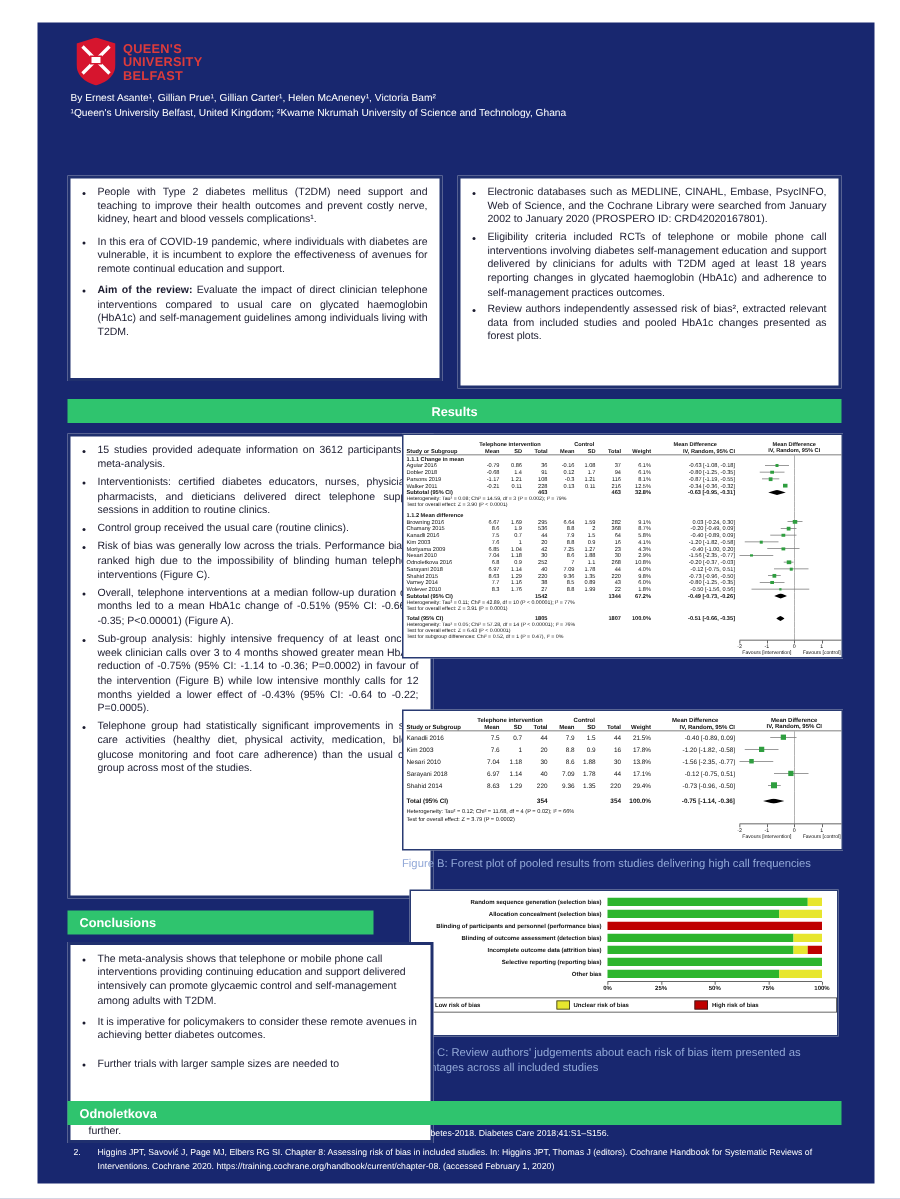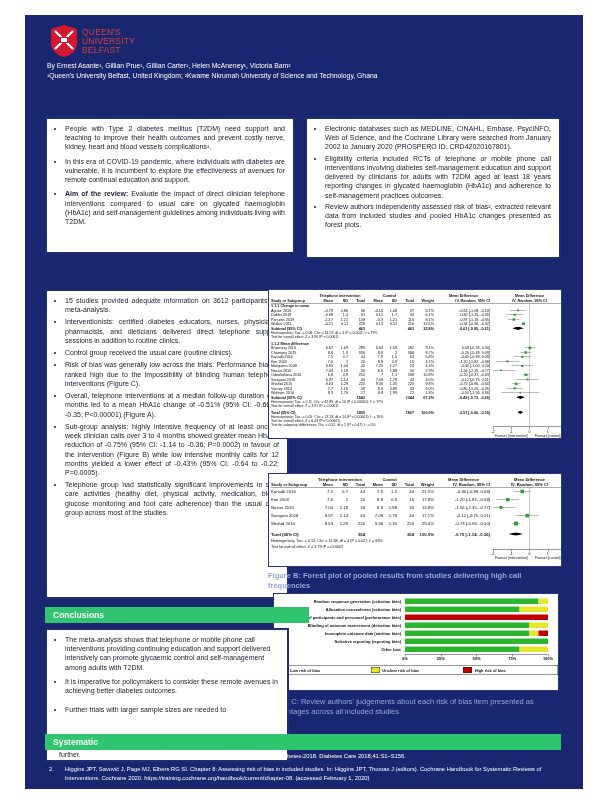--- a/index.html
+++ b/index.html
@@ -2,21 +2,21 @@
 <html><head>
 <meta charset="utf-8">
 <style>
   html,body{margin:0;padding:0;background:#fff;}
   .canvas{position:relative;width:600px;height:799px;background:#fff;overflow:hidden;
           font-family:"Liberation Sans",sans-serif;}
   .poster{position:absolute;left:25px;top:15px;width:558px;height:774px;background:#18276f;}
 
   
   .logo{position:absolute;left:26px;top:10px;display:flex;align-items:center;gap:5px;}
-  .logo-text div{color:#dd3b3b;font-weight:normal;font-size:8.5px;line-height:9px;letter-spacing:.2px;}
+  .logo-text div{color:#dd3b3b;font-weight:bold;font-size:8.5px;line-height:9px;letter-spacing:.2px;}
   .title{position:absolute;left:92px;top:7px;width:430px;color:#fff;font-weight:bold;
          font-size:10px;line-height:1.35;text-align:center;}
   .authors{position:absolute;left:22px;top:47px;color:#fff;font-size:6.8px;}
   .affils{position:absolute;left:22px;top:57px;color:#fff;font-size:6.8px;}
 
   
   .bar{position:absolute;background:#2fc46e;color:#fff;font-weight:bold;font-size:8.5px;
        line-height:16px;height:16px;padding-left:8px;box-sizing:border-box;}
   .bar.center{text-align:center;padding-left:0;}
   .box{position:absolute;background:#fff;border:2px solid #20306e;box-sizing:border-box;
@@ -25,39 +25,39 @@
   .box li{font-size:7px;line-height:1.32;margin-bottom:5px;text-align:justify;}
   .box.ragged li{text-align:left;}
   .intro-bar{left:20px;top:81px;width:250px;}
   .intro-box{left:20px;top:102px;width:250px;height:137px;}
   .methods-bar{left:280px;top:81px;width:256px;}
   .methods-box{left:280px;top:102px;width:256px;height:142px;}
   .methods-box li{margin-bottom:2px;}
   .results-bar{left:20px;top:251px;width:516px;}
   .results-box{left:20px;top:274px;width:244px;height:310px;}
   .results-box li{margin-bottom:3px;}
-  .concl-bar{left:20px;top:592px;width:264px;}
+  .concl-bar{left:20px;top:592px;width:204px;}
   .concl-box{left:20px;top:613px;width:244px;height:134px;z-index:1;}
   .concl-box li:nth-child(3){margin-top:10px;}
   .refs-bar{left:20px;top:719px;width:516px;z-index:5;}
   .further{position:absolute;left:34px;top:736px;font-size:7px;color:#1b1b2f;z-index:6;}
   .ref1-frag{position:absolute;left:262px;top:738px;color:#fff;font-size:5.8px;z-index:6;}
   .ref2{position:absolute;left:24px;top:750px;width:508px;display:flex;color:#fff;
         font-size:5.8px;line-height:1.5;z-index:6;}
   .ref2 .num{width:16px;flex:none;}
 
   
   .panel{position:absolute;background:#fff;border:1px solid #293a72;box-sizing:border-box;
          overflow:hidden;padding:3px 2px;}
   .figA-box{left:243px;top:274px;width:294px;height:150px;}
   .figB-box{left:243px;top:458px;width:294px;height:94px;}
   .figC-box{left:248px;top:578px;width:286px;height:98px;}
   .caption{position:absolute;color:#93a9d8;font-size:7.5px;line-height:1.35;width:294px;}
   .capA{left:243px;top:428px;}
-  .capB{left:243px;top:556px;font-weight:bold;}
+  .capB{left:243px;top:556px;}
   .capC{left:243px;top:682px;width:290px;}
 
   
   .fwrap{transform:scale(.5);transform-origin:0 0;width:590px;color:#111;
          font-size:7.5px;font-family:"Liberation Sans",sans-serif;}
   .f-row{display:flex;height:9px;align-items:center;}
   .roomy .f-row{height:16px;font-size:8.5px;}
   .f-row.bold{font-weight:bold;}
   .f-h1,.f-h2{font-weight:bold;height:10px;}
   .roomy .f-h1,.roomy .f-h2{height:10px;font-size:8px;}
@@ -134,20 +134,21 @@
     </div>
 
     <div class="box methods-box">
       <ul>
         <li><span>Electronic databases such as MEDLINE, CINAHL, Embase, PsycINFO, Web of Science, and the Cochrane Library were searched from January 2002 to January 2020 (PROSPERO ID: CRD42020167801).</span></li>
         <li><span>Eligibility criteria included RCTs of telephone or mobile phone call interventions involving diabetes self-management education and support delivered by clinicians for adults with T2DM aged at least 18 years reporting changes in glycated haemoglobin (HbA1c) and adherence to self-management practices outcomes.</span></li>
         <li><span>Review authors independently assessed risk of bias², extracted relevant data from included studies and pooled HbA1c changes presented as forest plots.</span></li>
       </ul>
     </div>
 
+    <div class="bar center results-bar">Results</div>
     <div class="box results-box">
       <ul>
         <li><span>15 studies provided adequate information on 3612 participants for meta-analysis.</span></li>
         <li><span>Interventionists: certified diabetes educators, nurses, physicians, pharmacists, and dieticians delivered direct telephone support sessions in addition to routine clinics.</span></li>
         <li><span>Control group received the usual care (routine clinics).</span></li>
         <li><span>Risk of bias was generally low across the trials. Performance bias is ranked high due to the impossibility of blinding human telephone interventions (Figure C).</span></li>
         <li><span>Overall, telephone interventions at a median follow-up duration of 9 months led to a mean HbA1c change of -0.51% (95% CI: -0.66 to -0.35; P&lt;0.00001) (Figure A).</span></li>
         <li><span>Sub-group analysis: highly intensive frequency of at least once a week clinician calls over 3 to 4 months showed greater mean HbA1c reduction of -0.75% (95% CI: -1.14 to -0.36; P=0.0002) in favour of the intervention (Figure B) while low intensive monthly calls for 12 months yielded a lower effect of -0.43% (95% CI: -0.64 to -0.22; P=0.0005).</span></li>
         <li><span>Telephone group had statistically significant improvements in self-care activities (healthy diet, physical activity, medication, blood glucose monitoring and foot care adherence) than the usual care group across most of the studies.</span></li>
       </ul>
@@ -751,21 +752,21 @@
 
     <div class="bar concl-bar">Conclusions</div>
     <div class="box ragged concl-box">
       <ul>
         <li><span>The meta-analysis shows that telephone or mobile phone call interventions providing continuing education and support delivered intensively can promote glycaemic control and self-management among adults with T2DM.</span></li>
         <li><span>It is imperative for policymakers to consider these remote avenues in achieving better diabetes outcomes.</span></li>
         <li><span>Further trials with larger sample sizes are needed to</span></li>
       </ul>
     </div>
 
-    <div class="bar refs-bar">Systematic</div>
+    <div class="bar refs-bar">Odnoletkova</div>
     <div class="further">further.</div>
     <div class="ref1-frag">betes-2018. Diabetes Care 2018;41:S1–S156.</div>
     <div class="ref2">
       <span class="num">2.</span>
       <span>Higgins JPT, Savović J, Page MJ, Elbers RG SI. Chapter 8: Assessing risk of bias in included studies. In: Higgins JPT, Thomas J (editors). Cochrane Handbook for Systematic Reviews of Interventions. Cochrane 2020. https://training.cochrane.org/handbook/current/chapter-08. (accessed February 1, 2020)</span>
     </div>
 
   </div>
 </div>
 

